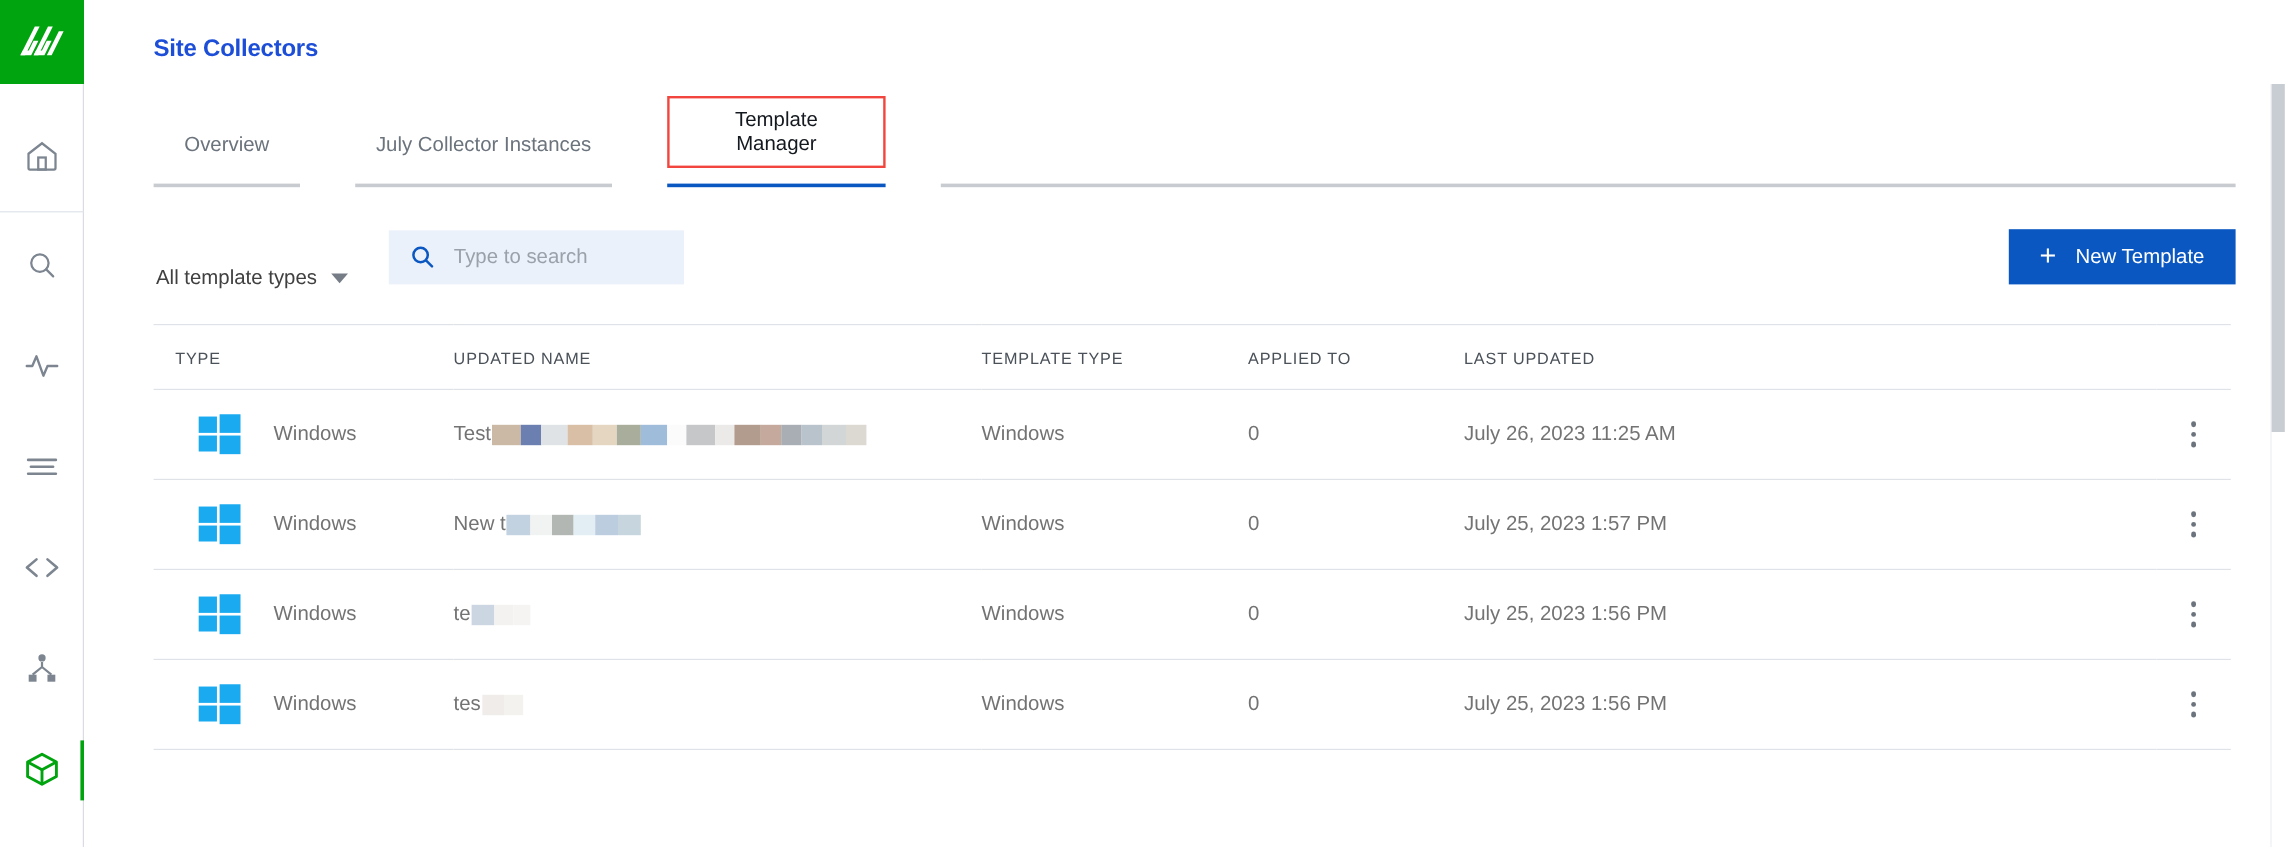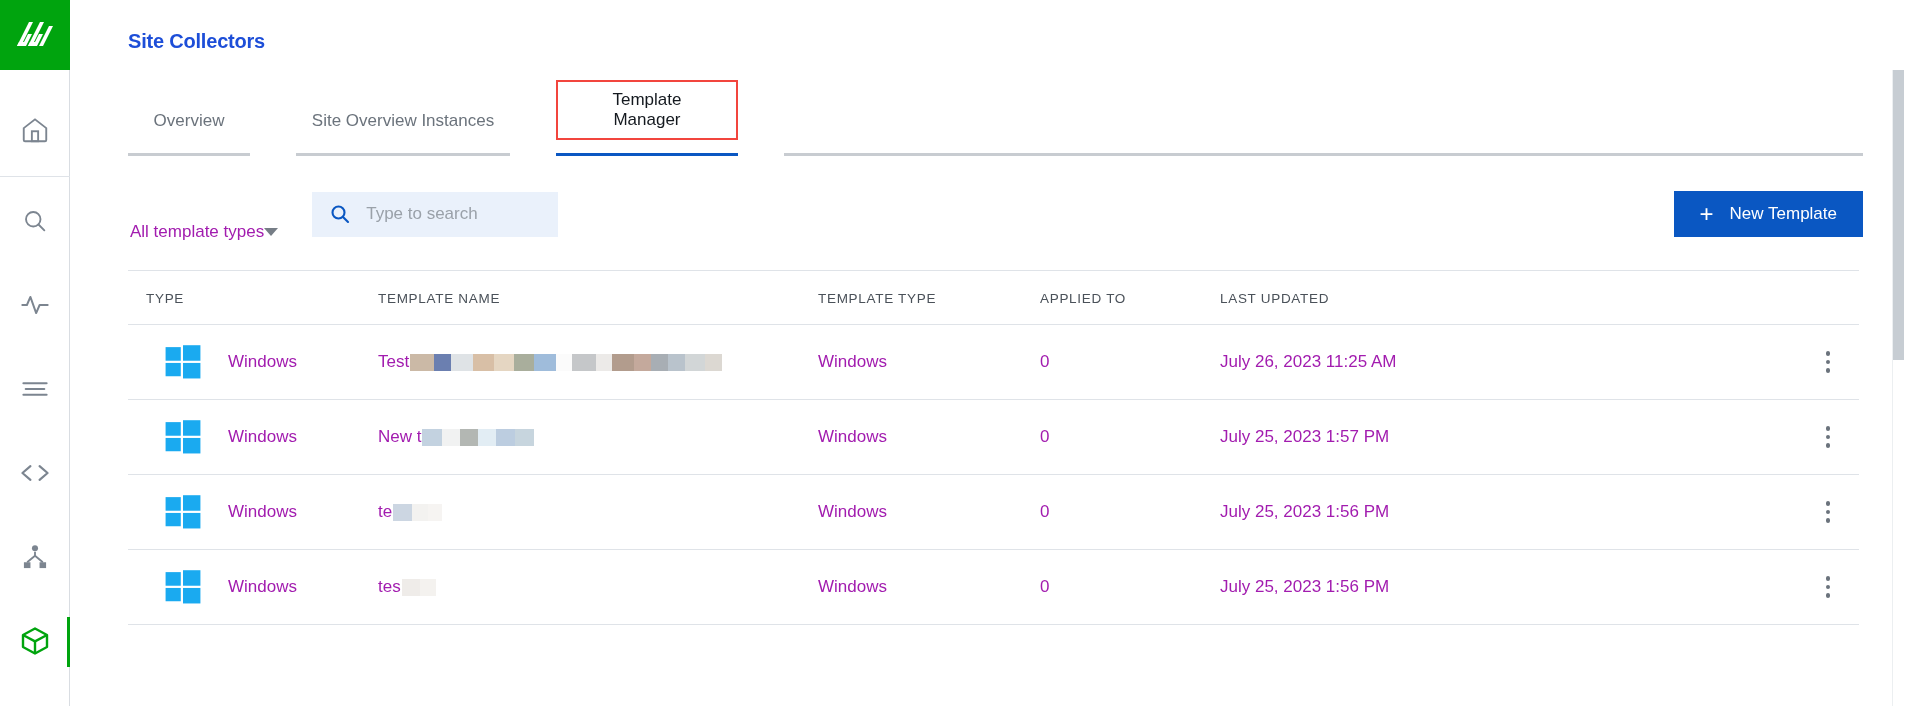--- a/index.html
+++ b/index.html
@@ -87,22 +87,22 @@
   }
 
   .tabs-tail { flex: 1 1 auto; border-bottom: 3px solid #c8ccd1; margin-left:14px; }
 
   
   .toolbar {
     display: flex; align-items: center; margin: 24px 0 0 58px;
     padding-right: 42px;
   }
   .filter-select {
-    display: flex; align-items: center; gap: 0;
-    font-size: 17px; color: #a21caf; cursor: pointer; padding: 6px 2px; margin-top: 36px;
+    display: flex; align-items: center; gap: 12px;
+    font-size: 17px; color: #404040; cursor: pointer; padding: 6px 2px; margin-top: 36px;
   }
   .caret {
     width: 0; height: 0; border-left: 7px solid transparent;
     border-right: 7px solid transparent; border-top: 8px solid #767d86;
   }
   .search-box {
     width: 246px; height: 45px; background: #eaf1fb;
     display: flex; align-items: center; gap: 14px;
     padding: 0 16px; margin-left: 32px; cursor: text;
   }
@@ -119,21 +119,21 @@
   
   .table-wrap { margin: 22px 0 0 58px; padding-right: 46px; }
   table { width: 100%; border-collapse: collapse; table-layout: fixed; }
   thead th {
     text-align: left; font-size: 13.5px; color: #4a5159;
     font-weight: 400; letter-spacing: 0.7px;
     padding: 20px 0 18px 0; border-top: 1px solid #dfe3e8;
     border-bottom: 1px solid #dfe3e8;
   }
   tbody td {
-    font-size: 17px; color: #a21caf; padding: 18px 0;
+    font-size: 17px; color: #737373; padding: 18px 0;
     border-bottom: 1px solid #dfe3e8; vertical-align: middle;
   }
   .col-type  { width: 250px; padding-left: 18px !important; }
   .col-name  { width: 440px; }
   .col-ttype { width: 222px; }
   .col-applied { width: 180px; }
   .col-updated { width: auto; }
   .col-menu  { width: 62px; }
 
   .type-cell { display: flex; align-items: center; gap: 26px; padding-left: 18px; }
@@ -233,21 +233,21 @@
   <div class="main">
 
 
     <div class="page-title">Site Collectors</div>
 
     <div class="tabs">
       <div class="tab t0">
         <span class="tab-inner">Overview</span>
       </div>
       <div class="tab t1">
-        <span class="tab-inner">Site Overview Instances</span>
+        <span class="tab-inner">July Collector Instances</span>
       </div>
       <div class="tab t3">
         <span class="tab-inner">Template Manager</span>
       </div>
       <div class="tabs-tail"></div>
     </div>
 
     <div class="toolbar">
 
       <div class="filter-select">
@@ -269,21 +269,21 @@
         <span class="plus">+</span>
         <span>New Template</span>
       </button>
     </div>
 
     <div class="table-wrap">
       <table>
         <thead>
           <tr>
             <th class="col-type">TYPE</th>
-            <th class="col-name">TEMPLATE NAME</th>
+            <th class="col-name">UPDATED NAME</th>
             <th class="col-ttype">TEMPLATE TYPE</th>
             <th class="col-applied">APPLIED TO</th>
             <th class="col-updated">LAST UPDATED</th>
             <th class="col-menu"></th>
           </tr>
         </thead>
         <tbody>
 
           <tr>
             <td class="col-type">

